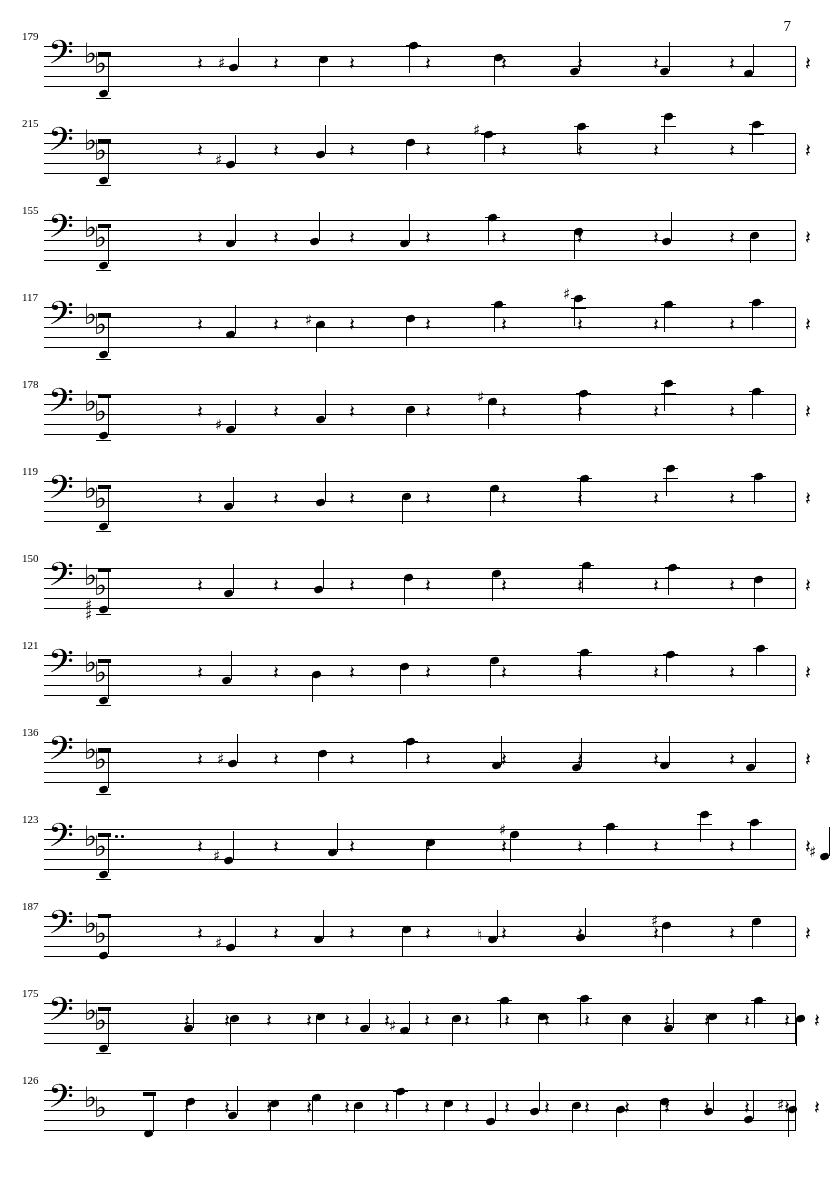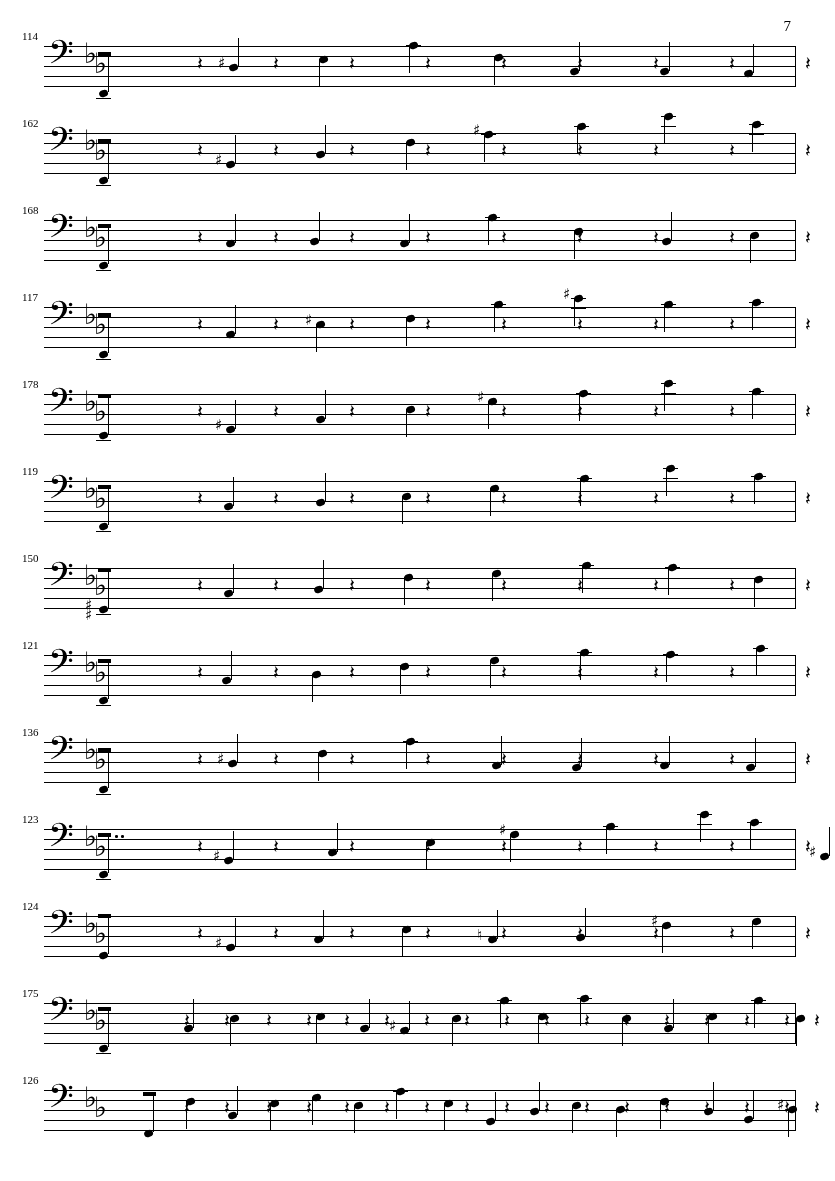--- a/index.html
+++ b/index.html
@@ -130,21 +130,21 @@
 </style>
 </head>
 <body>
 
 <div class="page">
 
   <div class="page-number">7</div>
 
   <div id="systems-root">
       <div class="system" style="top: 46px;">
-        <div class="measure-number">114</div>
+        <div class="measure-number">179</div>
         <div class="staff">
           <div class="line l0"></div>
           <div class="line l1"></div>
           <div class="line l2"></div>
           <div class="line l3"></div>
           <div class="line l4"></div>
           <div class="barline-end"></div>
           <div class="clef">𝄢</div>
           <div class="keysig b1" style="top: -6px;">♭</div>
           <div class="keysig b2" style="top: 4px;">♭</div>
@@ -173,21 +173,21 @@
           <div class="stem" style="left: 450px; top: 11px; height: 28px;"></div>
           <div class="note" style="left: 526px; top: 22px;"></div>
           <div class="stem" style="left: 534.5px; top: -4px; height: 29px;"></div>
           <div class="note" style="left: 616px; top: 22px;"></div>
           <div class="stem" style="left: 624.5px; top: -4px; height: 29px;"></div>
           <div class="note" style="left: 700px; top: 24px;"></div>
           <div class="stem" style="left: 708.5px; top: -2px; height: 29px;"></div>
         </div>
       </div>
       <div class="system" style="top: 133px;">
-        <div class="measure-number">162</div>
+        <div class="measure-number">215</div>
         <div class="staff">
           <div class="line l0"></div>
           <div class="line l1"></div>
           <div class="line l2"></div>
           <div class="line l3"></div>
           <div class="line l4"></div>
           <div class="barline-end"></div>
           <div class="clef">𝄢</div>
           <div class="keysig b1" style="top: -6px;">♭</div>
           <div class="keysig b2" style="top: 4px;">♭</div>
@@ -222,21 +222,21 @@
           <div class="stem" style="left: 620px; top: -17px; height: 28px;"></div>
           <div class="ledger" style="left: 617px; top: -17px;"></div>
           <div class="ledger" style="left: 617px; top: -7px;"></div>
           <div class="note" style="left: 708px; top: -12px;"></div>
           <div class="stem" style="left: 708px; top: -9px; height: 28px;"></div>
           <div class="ledger" style="left: 705px; top: -9px;"></div>
           <div class="ledger" style="left: 705px; top: 1px;"></div>
         </div>
       </div>
       <div class="system" style="top: 220px;">
-        <div class="measure-number">168</div>
+        <div class="measure-number">155</div>
         <div class="staff">
           <div class="line l0"></div>
           <div class="line l1"></div>
           <div class="line l2"></div>
           <div class="line l3"></div>
           <div class="line l4"></div>
           <div class="barline-end"></div>
           <div class="clef">𝄢</div>
           <div class="keysig b1" style="top: -6px;">♭</div>
           <div class="keysig b2" style="top: 4px;">♭</div>
@@ -588,21 +588,21 @@
           <div class="ledger" style="left: 653px; top: -5px;"></div>
           <div class="note" style="left: 706px; top: -10px;"></div>
           <div class="stem" style="left: 706px; top: -7px; height: 28px;"></div>
           <div class="ledger" style="left: 703px; top: -7px;"></div>
           <div class="note" style="left: 776px; top: 24px;"></div>
           <div class="stem" style="left: 784.5px; top: -2px; height: 29px;"></div>
           <div class="accid" style="left: 765px; top: 16px;">♯</div>
         </div>
       </div>
       <div class="system" style="top: 916px;">
-        <div class="measure-number">124</div>
+        <div class="measure-number">187</div>
         <div class="staff">
           <div class="line l0"></div>
           <div class="line l1"></div>
           <div class="line l2"></div>
           <div class="line l3"></div>
           <div class="line l4"></div>
           <div class="barline-end"></div>
           <div class="clef">𝄢</div>
           <div class="keysig b1" style="top: -6px;">♭</div>
           <div class="keysig b2" style="top: 4px;">♭</div>

